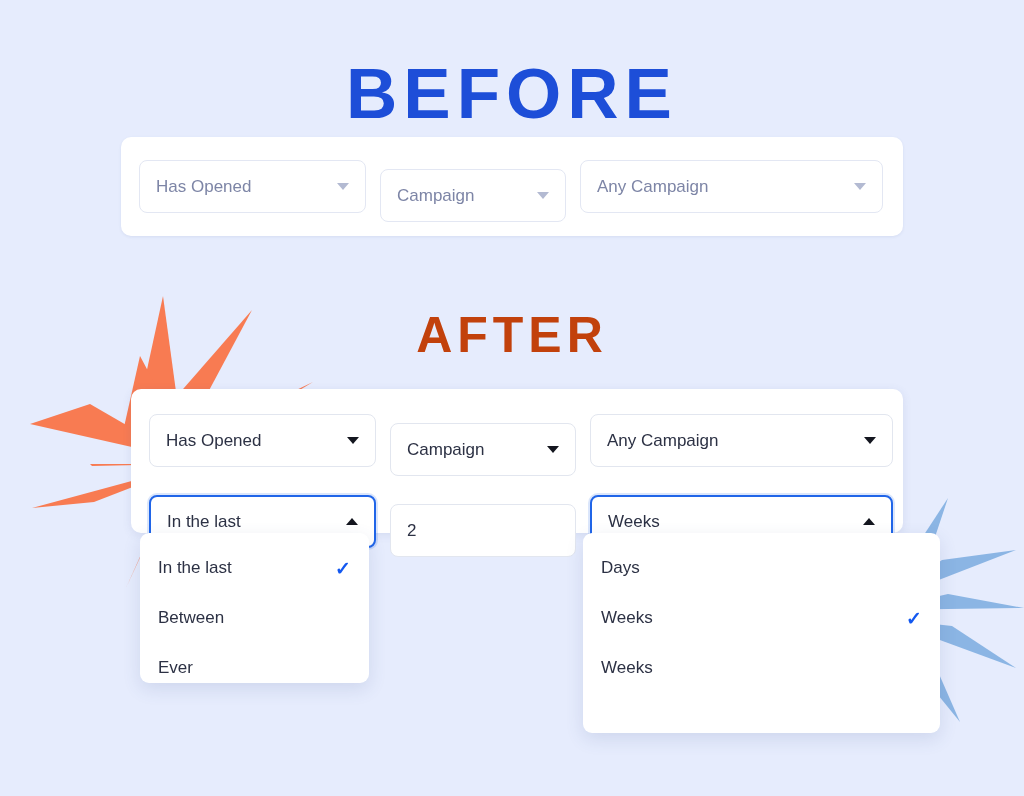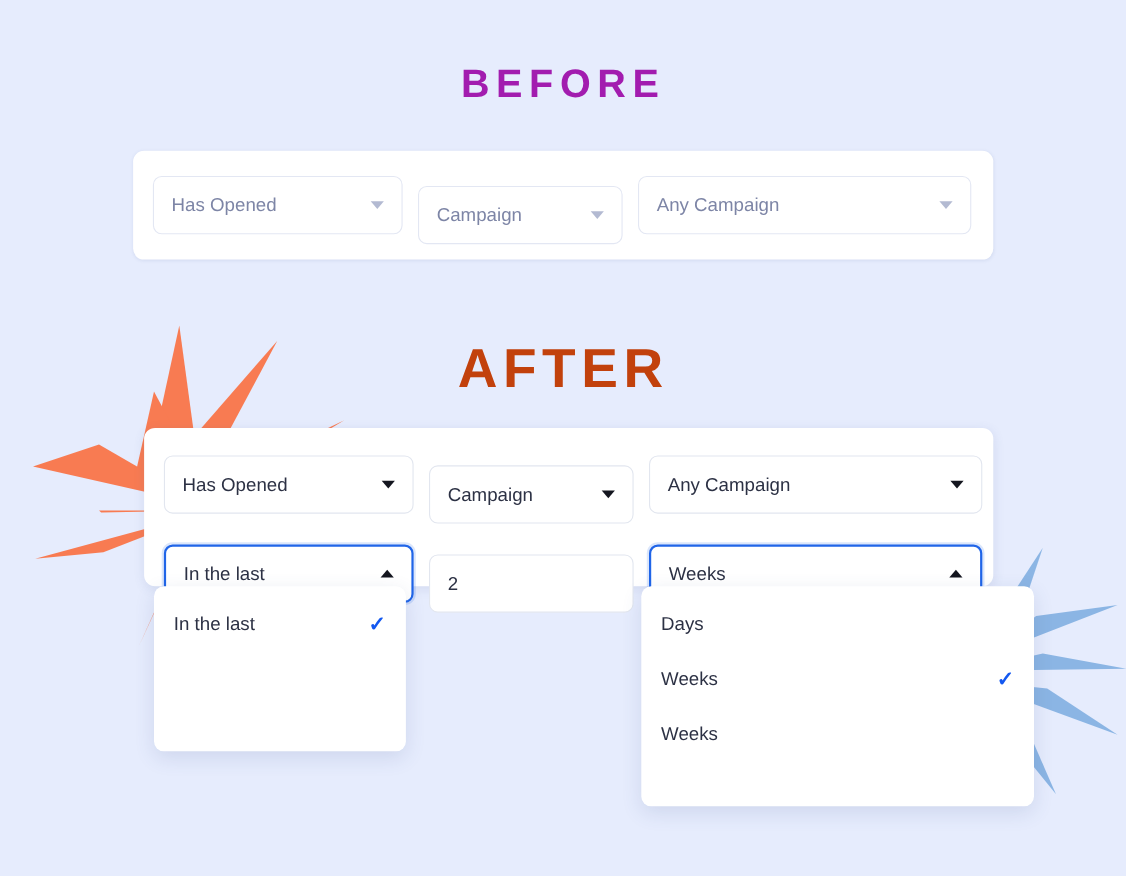--- a/index.html
+++ b/index.html
@@ -21,22 +21,22 @@
     left: 0;
     width: 1024px;
     text-align: center;
     font-weight: 700;
     letter-spacing: 6px;
     line-height: 1;
     user-select: none;
   }
   #before-title {
     top: 58px;
-    font-size: 36px;
-    color: #a21caf;
+    font-size: 71px;
+    color: #1d4ed8;
   }
   #after-title {
     top: 310px;
     font-size: 50px;
     color: #c2410c;
     letter-spacing: 5px;
   }
 
   
   .card {
@@ -253,20 +253,28 @@
     </div>
   </div>
 
 </div>
 
 <div class="dropdown" id="dropdown-operator">
   <div class="option">
     <span>In the last</span>
     <span class="check">✓</span>
   </div>
+  <div class="option">
+    <span>Between</span>
+    <span class="check hidden">✓</span>
+  </div>
+  <div class="option">
+    <span>Ever</span>
+    <span class="check hidden">✓</span>
+  </div>
 </div>
 
 <div class="dropdown" id="dropdown-unit">
   <div class="option">
     <span>Days</span>
     <span class="check hidden">✓</span>
   </div>
   <div class="option">
     <span>Weeks</span>
     <span class="check">✓</span>

